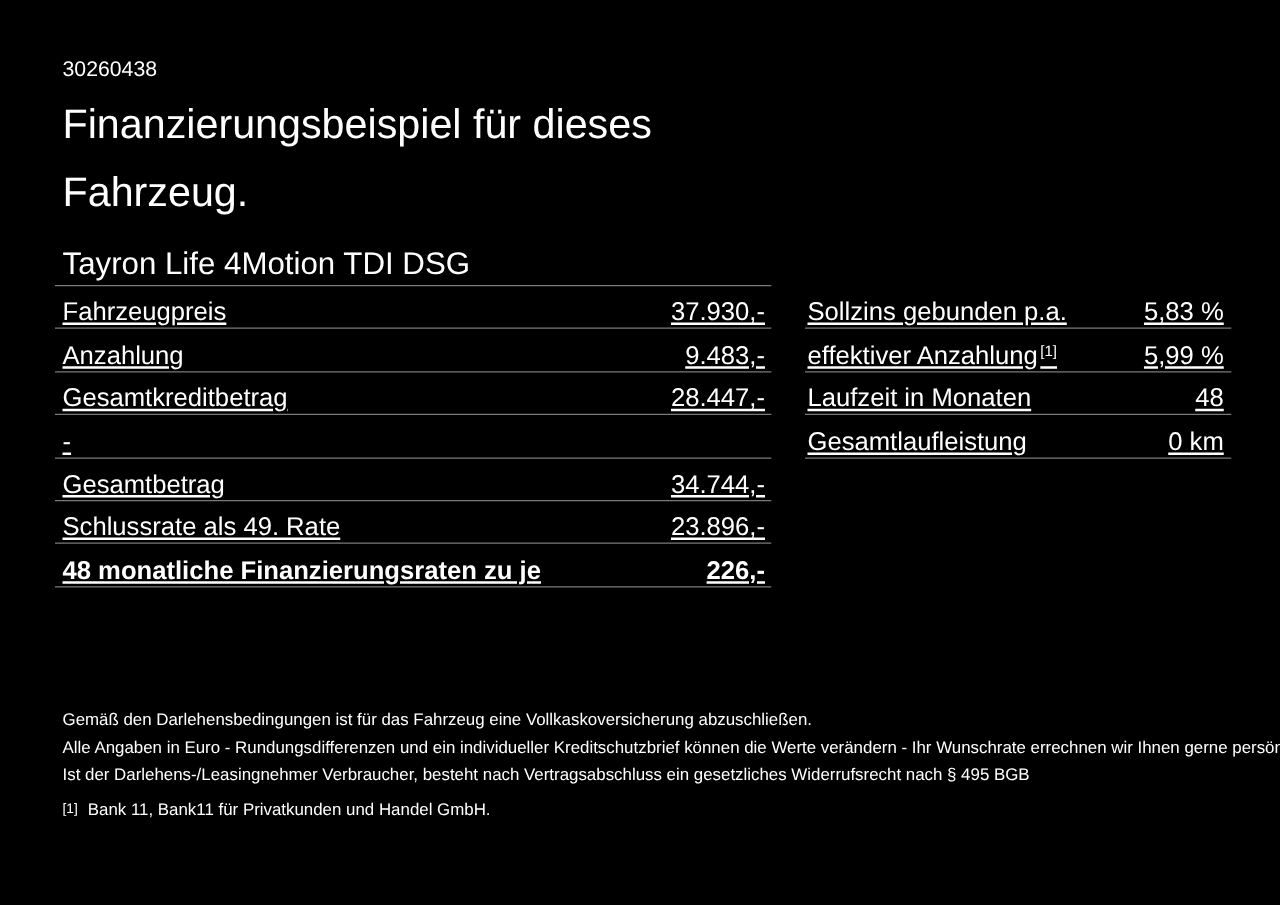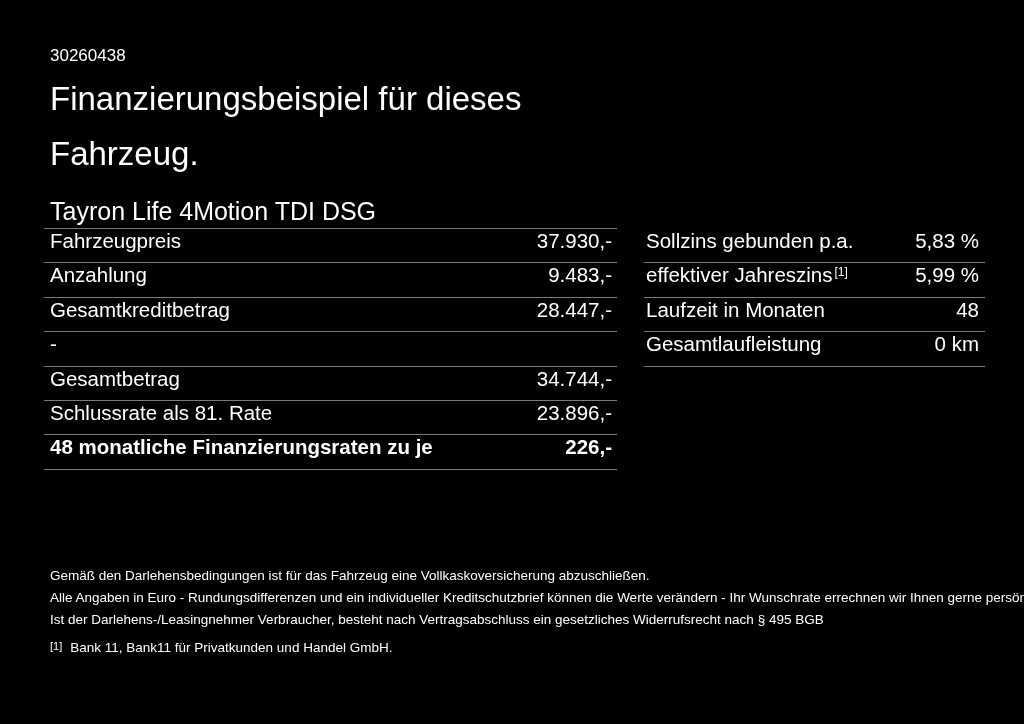--- a/index.html
+++ b/index.html
@@ -48,23 +48,24 @@
     align-items: center;
     padding-left: 6px;
     font-size: 25px;
   }
   .trow {
     box-sizing: border-box;
     height: 34.4px;
     border-bottom: 1px solid var(--line);
     display: flex;
     justify-content: space-between;
-    align-items: flex-start;
+    align-items: flex-end;
     font-size: 20.5px;
     white-space: nowrap;
+    text-decoration: underline;
   }
   .table-left .trow { padding: 0 5px 0 6px; }
   .trow.bold { font-weight: 700; }
   .table-right {
     position: absolute;
     left: 644px;
     top: 229px;
     width: 341px;
   }
   .table-right .trow { padding: 0 6px 0 2px; }
@@ -118,36 +119,36 @@
       <span class="val">28.447,-</span>
     </div>
     <div class="trow">
       <span class="val">-</span>
     </div>
     <div class="trow">
       <span class="lbl">Gesamtbetrag</span>
       <span class="val">34.744,-</span>
     </div>
     <div class="trow">
-      <span class="lbl">Schlussrate als 81. Rate</span>
+      <span class="lbl">Schlussrate als 49. Rate</span>
       <span class="val">23.896,-</span>
     </div>
     <div class="trow bold">
       <span class="lbl">48 monatliche Finanzierungsraten zu je</span>
       <span class="val">226,-</span>
     </div>
   </div>
 
   <div class="table-right">
     <div class="trow">
       <span class="lbl">Sollzins gebunden p.a.</span>
       <span class="val">5,83 %</span>
     </div>
     <div class="trow">
-      <span class="lbl"><span>effektiver Jahreszins</span><sup class="fn-sup">[1]</sup></span>
+      <span class="lbl"><span>effektiver Anzahlung</span><sup class="fn-sup">[1]</sup></span>
       <span class="val">5,99 %</span>
     </div>
     <div class="trow">
       <span class="lbl">Laufzeit in Monaten</span>
       <span class="val">48</span>
     </div>
     <div class="trow">
       <span class="lbl">Gesamtlaufleistung</span>
       <span class="val">0 km</span>
     </div>

